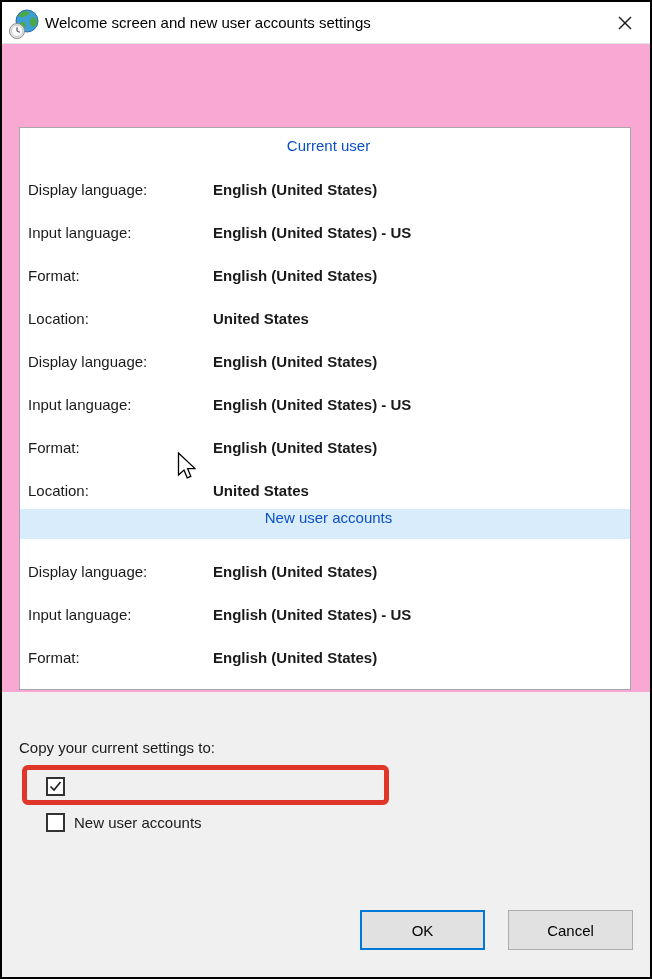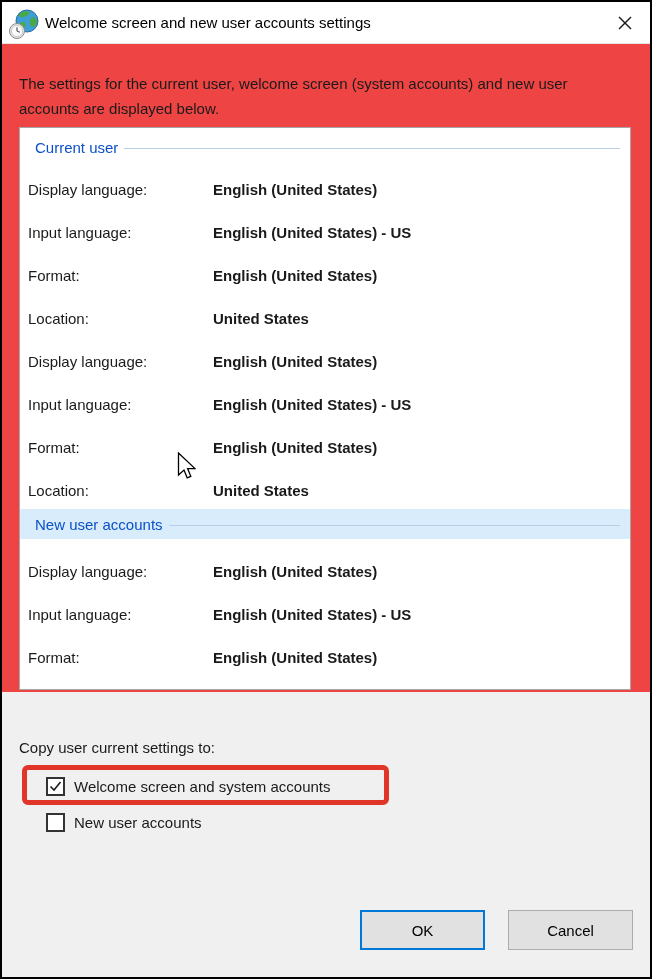--- a/index.html
+++ b/index.html
@@ -1,38 +1,38 @@
 <!DOCTYPE html>
 <html><head>
 <meta charset="utf-8">
 <style>
   html,body{margin:0;padding:0;background:#ffffff;}
   *{box-sizing:border-box;}
   body{font-family:"Liberation Sans", sans-serif;-webkit-font-smoothing:antialiased;}
 
   .dialog{
-    position:relative;width:652px;height:979px;background:#ef4444;
+    position:relative;width:652px;height:979px;background:#f9a8d4;
     border:2px solid #000000;overflow:hidden;
   }
 
   
   .titlebar{position:absolute;left:0;top:0;width:648px;height:42px;background:#ffffff;border-bottom:1px solid #e5e5e5;}
   .app-icon{position:absolute;left:6px;top:7px;width:31px;height:31px;}
   .title-text{position:absolute;left:43px;top:12px;font-size:15px;color:#000000;white-space:nowrap;}
   .close-btn{position:absolute;left:609px;top:8px;width:28px;height:26px;display:flex;align-items:center;justify-content:center;cursor:default;}
 
   
   .description{position:absolute;left:17px;top:69px;width:592px;font-size:15px;line-height:25px;color:#1a1a1a;}
 
   
   .panel{
     position:absolute;left:17px;top:125px;width:612px;height:563px;
     background:#ffffff;border:1px solid #a7a7a7;padding:9px 8px 0 8px;overflow:hidden;
   }
-  .group-header{display:flex;align-items:center;height:20px;margin-top:15px;}
+  .group-header{display:flex;align-items:center;height:20px;margin-top:15px;flex-direction:column;}
   .group-header.first{margin-top:0;}
   .group-header .gh-text{font-size:15px;color:#0a50c8;padding-left:7px;white-space:nowrap;}
   .group-header .gh-line{flex:1;border-top:1px solid #b8cfe8;margin-left:6px;margin-right:2px;margin-top:2px;}
   .group-header.hilite{
     background:#d9ecfb;height:30px;margin-left:-8px;margin-right:-8px;
     padding:0 8px;margin-top:8px;
   }
   .info-row{display:flex;margin-top:24px;height:19px;font-size:15px;color:#1a1a1a;}
   .info-row .lbl{width:185px;flex:none;}
   .info-row .val{flex:1;white-space:nowrap;font-weight:bold;}
@@ -87,21 +87,20 @@
     </svg>
     <span class="title-text">Welcome screen and new user accounts settings</span>
     <div class="close-btn">
       <svg width="16" height="16" viewBox="0 0 16 16">
         <line x1="2" y1="2" x2="14" y2="14" stroke="#1a1a1a" stroke-width="1.4"></line>
         <line x1="14" y1="2" x2="2" y2="14" stroke="#1a1a1a" stroke-width="1.4"></line>
       </svg>
     </div>
   </div>
 
-  <div class="description">The settings for the current user, welcome screen (system accounts) and new user accounts are displayed below.</div>
 
   <div class="panel">
 
     <div class="group-header first">
       <span class="gh-text">Current user</span>
       <span class="gh-line"></span>
     </div>
     <div class="info-row">
       <span class="lbl">Display language:</span>
       <span class="val">English (United States)</span>
@@ -157,31 +156,30 @@
       <span class="val">United States</span>
     </div>
   </div>
 
   <svg class="cursor" viewBox="0 0 19 29">
     <path d="M1.5 1 L1.5 23 L7 18 L10.2 25.8 L13.8 24.3 L10.6 16.6 L18 16.6 Z" fill="#ffffff" stroke="#000000" stroke-width="1.3"></path>
   </svg>
 
   <div class="footer-bg"></div>
 
-  <div class="copy-label">Copy user current settings to:</div>
+  <div class="copy-label">Copy your current settings to:</div>
 
   <div class="annotation-box"></div>
 
   <div class="checkbox-row row1 checked">
     <span class="checkbox-box">
       <svg class="check" width="13" height="13" viewBox="0 0 13 13">
         <polyline points="1.5,6.5 5,10 11.5,2" fill="none" stroke="#1a1a1a" stroke-width="1.6"></polyline>
       </svg>
     </span>
-    <span class="checkbox-label">Welcome screen and system accounts</span>
   </div>
 
   <div class="checkbox-row row2">
     <span class="checkbox-box">
       
     </span>
     <span class="checkbox-label">New user accounts</span>
   </div>
 
   <div class="btn btn-ok">OK</div>

